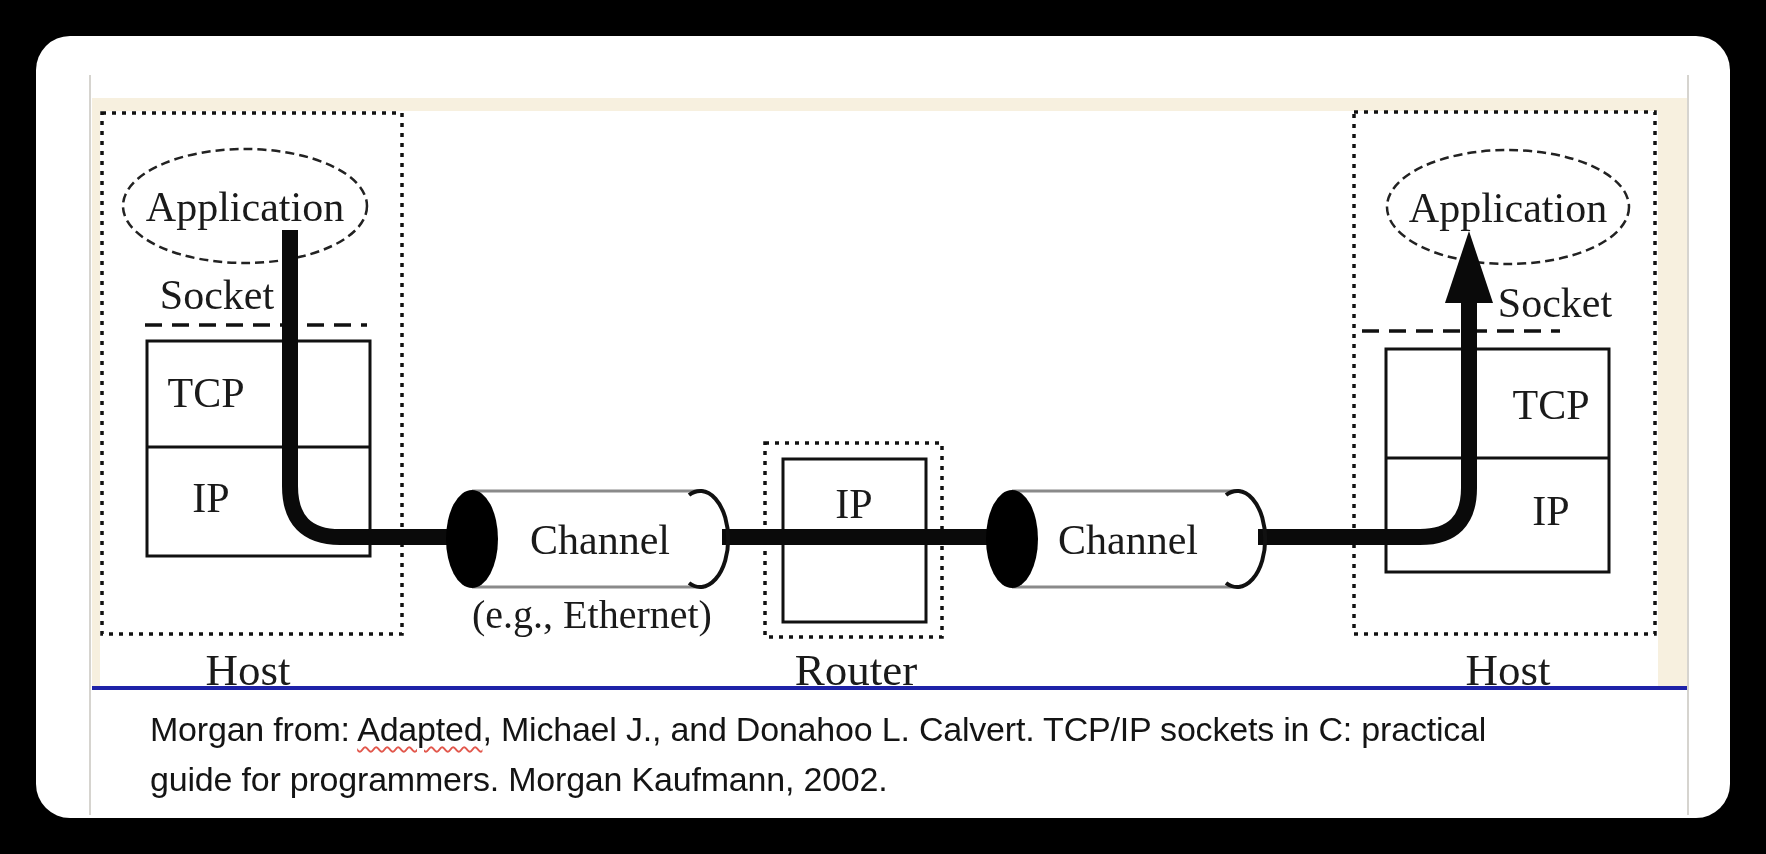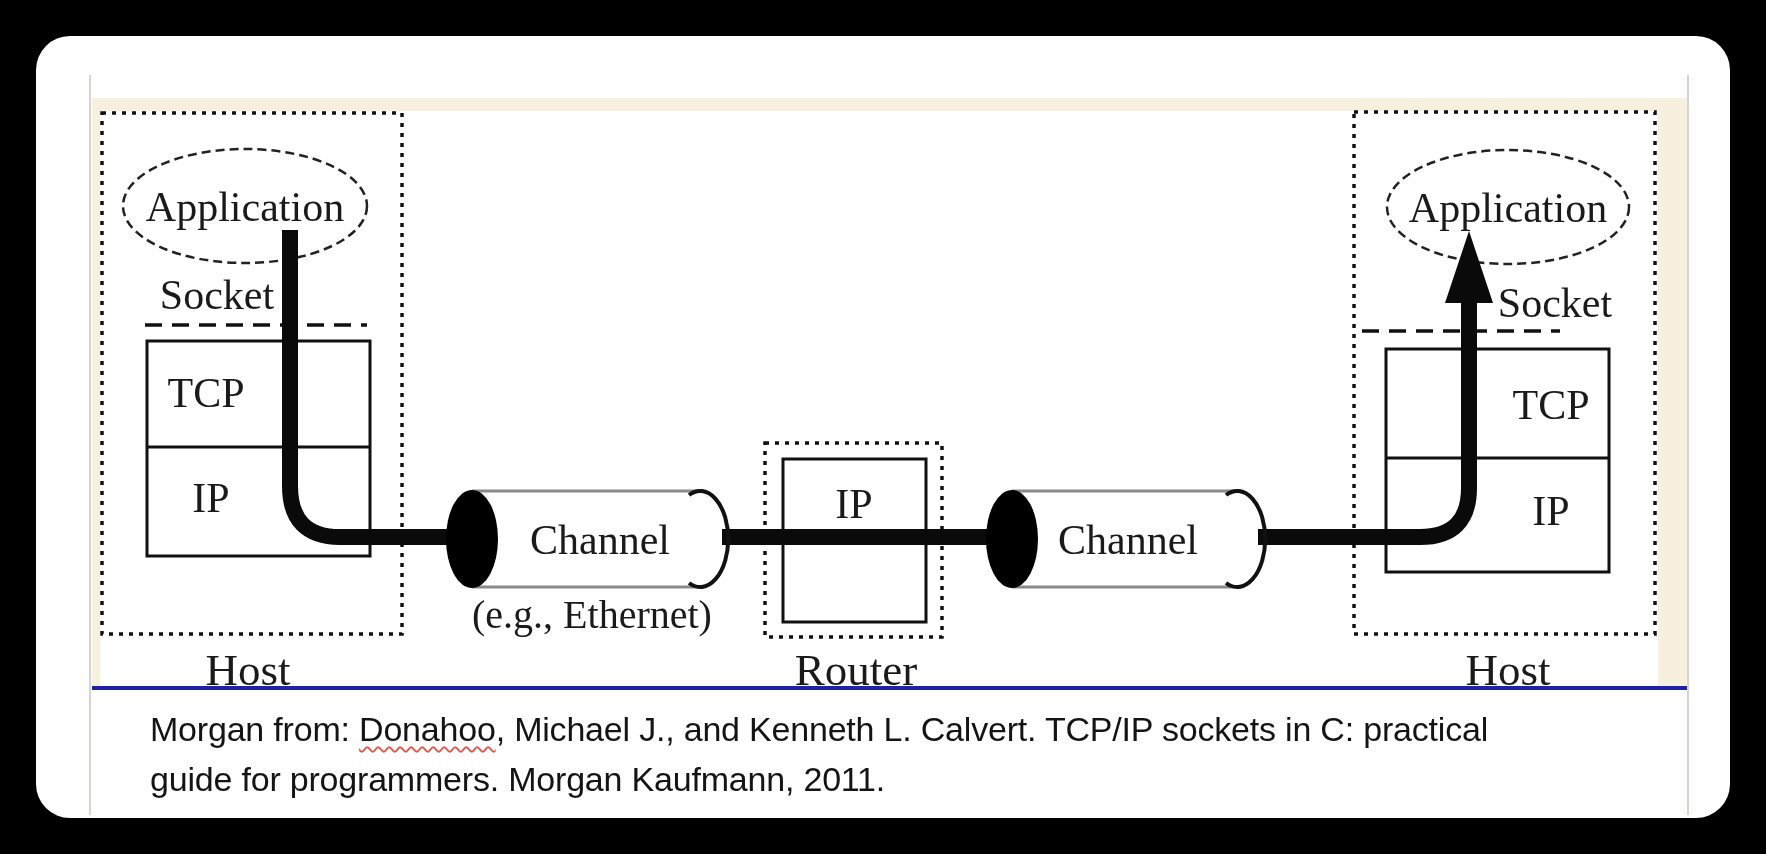--- a/index.html
+++ b/index.html
@@ -81,18 +81,18 @@
       <text x="1551" y="525" text-anchor="middle" class="lbl">IP</text>
 
       <text x="248" y="685" text-anchor="middle" class="lbl-big">Host</text>
       <text x="856" y="685" text-anchor="middle" class="lbl-big">Router</text>
       <text x="1508" y="685" text-anchor="middle" class="lbl-big">Host</text>
     </svg>
 
     <div class="blue-rule"></div>
 
     <div class="citation">
-      <div><span>Morgan from: </span><span class="misspelled">Donahoo</span><span>, Michael J., and Kenneth L. Calvert. TCP/IP sockets in C: practical</span></div>
-      <div>guide for programmers. Morgan Kaufmann, 2011.</div>
+      <div><span>Morgan from: </span><span class="misspelled">Adapted</span><span>, Michael J., and Donahoo L. Calvert. TCP/IP sockets in C: practical</span></div>
+      <div>guide for programmers. Morgan Kaufmann, 2002.</div>
     </div>
 
   </div>
 </div>
 
 </body></html>

